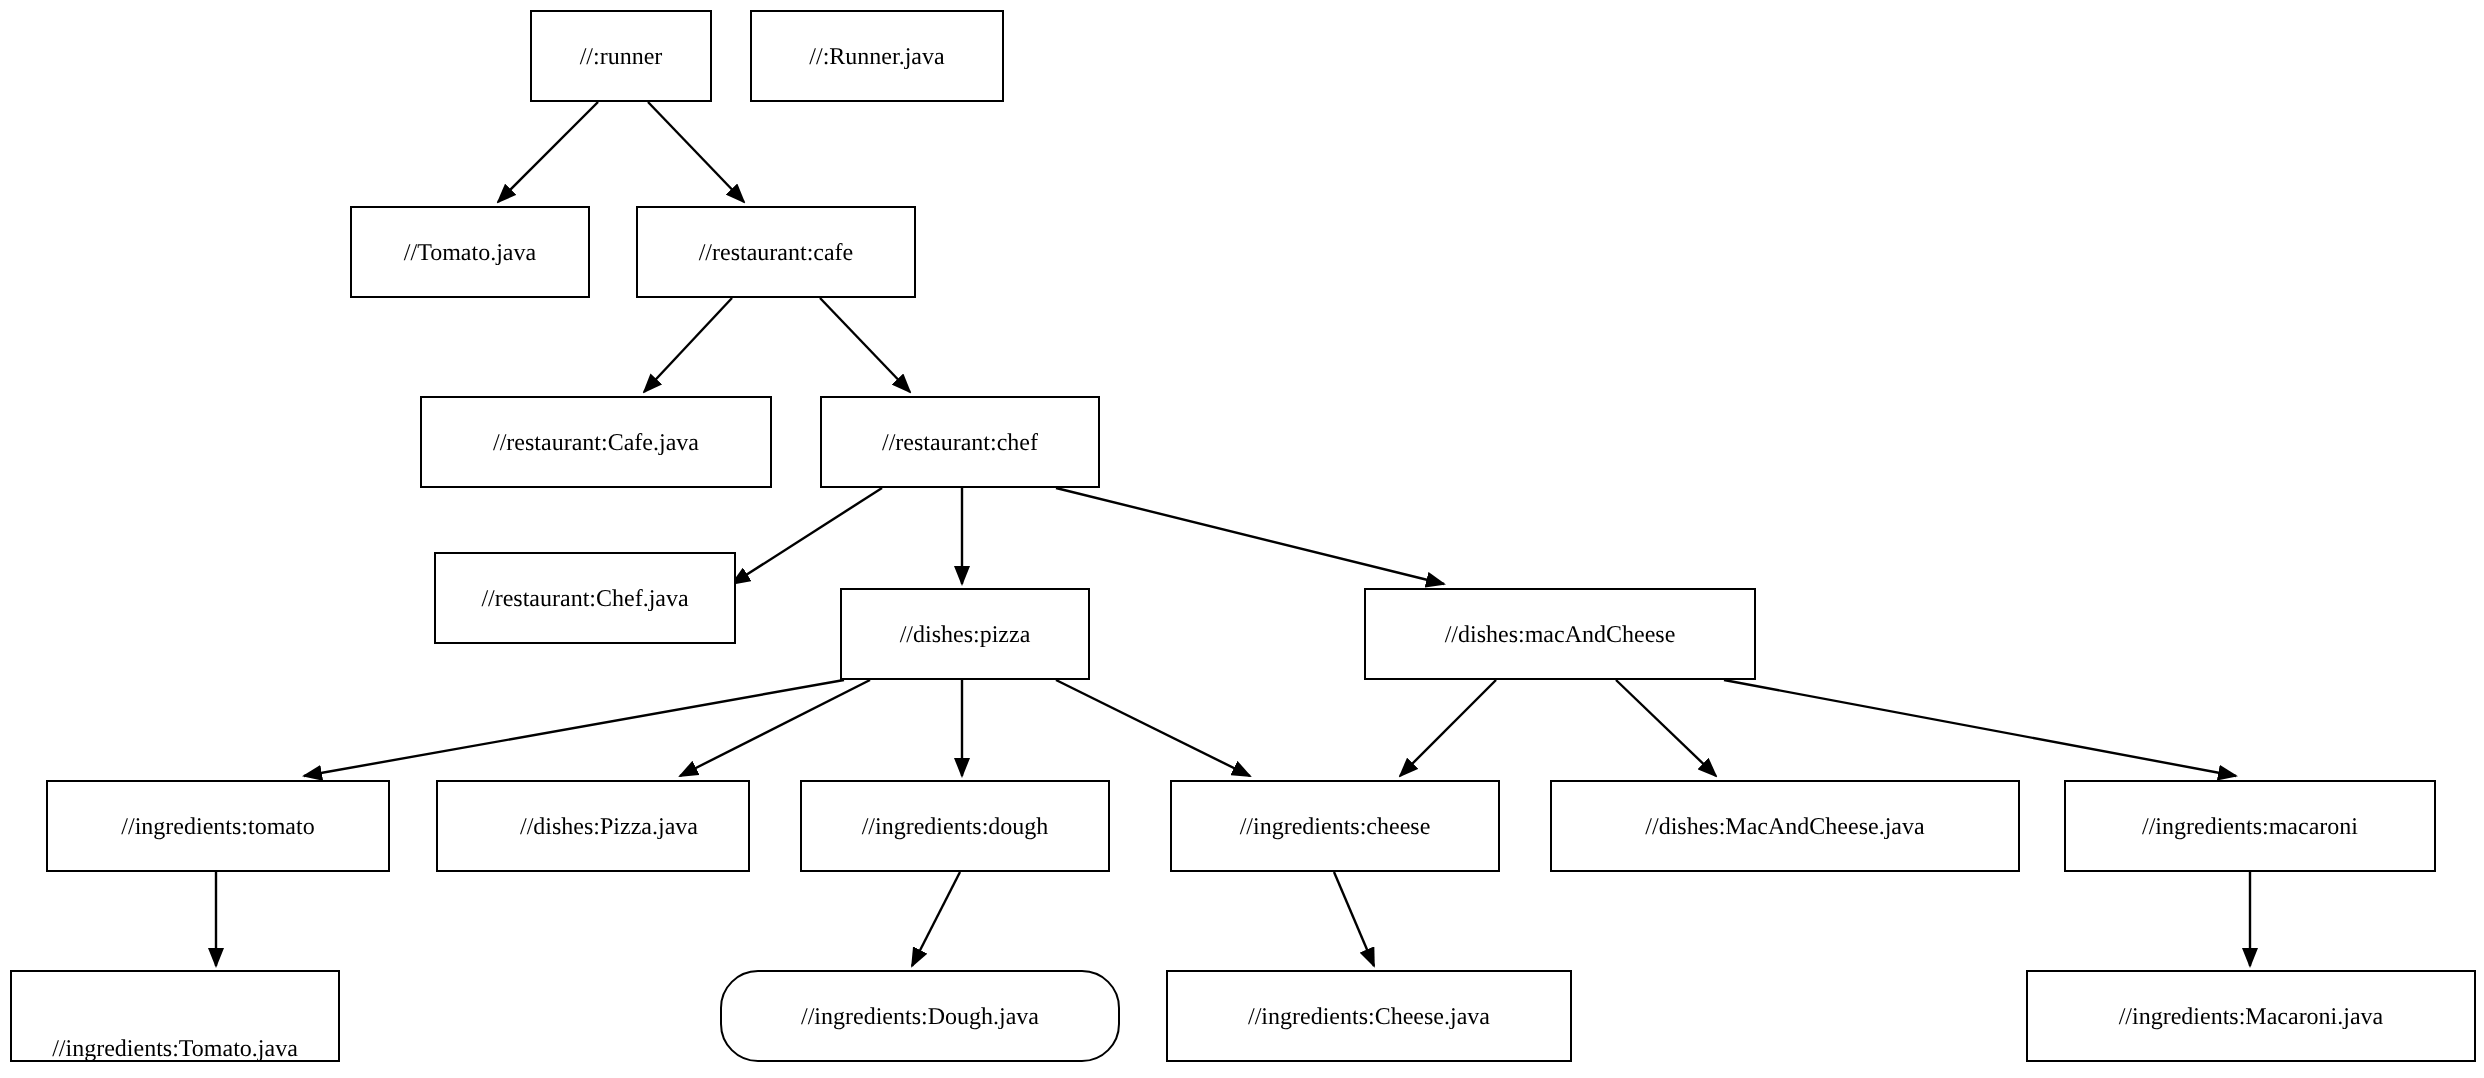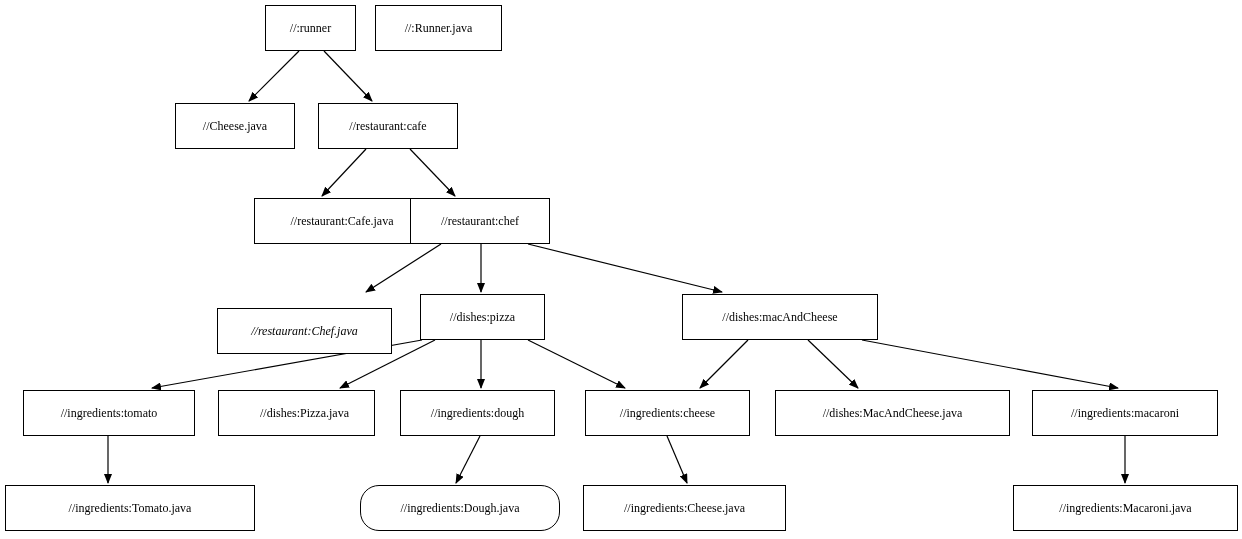--- a/index.html
+++ b/index.html
@@ -75,32 +75,32 @@
   </svg>
 
   <div id="nodes-group">
       <div class="graph-node" style="left: 265px; top: 5px; width: 91px; height: 46px;">
         <span class="node-label">//:runner</span>
       </div>
       <div class="graph-node" style="left: 375px; top: 5px; width: 127px; height: 46px;">
         <span class="node-label">//:Runner.java</span>
       </div>
       <div class="graph-node" style="left: 175px; top: 103px; width: 120px; height: 46px;">
-        <span class="node-label">//Cheese.java</span>
+        <span class="node-label">//Tomato.java</span>
       </div>
       <div class="graph-node" style="left: 318px; top: 103px; width: 140px; height: 46px;">
         <span class="node-label">//restaurant:cafe</span>
       </div>
-      <div class="graph-node" style="left: 210px; top: 198px; width: 176px; height: 46px; margin-left: 44px;">
+      <div class="graph-node" style="left: 210px; top: 198px; width: 176px; height: 46px;">
         <span class="node-label">//restaurant:Cafe.java</span>
       </div>
       <div class="graph-node" style="left: 410px; top: 198px; width: 140px; height: 46px; text-align: center;">
         <span class="node-label">//restaurant:chef</span>
       </div>
-      <div class="graph-node" style="left: 217px; top: 308px; width: 175px; height: 46px; font-style: italic;">
+      <div class="graph-node" style="left: 217px; top: 276px; width: 151px; height: 46px;">
         <span class="node-label">//restaurant:Chef.java</span>
       </div>
       <div class="graph-node" style="left: 420px; top: 294px; width: 125px; height: 46px;">
         <span class="node-label">//dishes:pizza</span>
       </div>
       <div class="graph-node" style="left: 682px; top: 294px; width: 196px; height: 46px;">
         <span class="node-label">//dishes:macAndCheese</span>
       </div>
       <div class="graph-node" style="left: 23px; top: 390px; width: 172px; height: 46px;">
         <span class="node-label">//ingredients:tomato</span>
@@ -113,21 +113,21 @@
       </div>
       <div class="graph-node" style="left: 585px; top: 390px; width: 165px; height: 46px;">
         <span class="node-label">//ingredients:cheese</span>
       </div>
       <div class="graph-node" style="left: 775px; top: 390px; width: 235px; height: 46px;">
         <span class="node-label">//dishes:MacAndCheese.java</span>
       </div>
       <div class="graph-node" style="left: 1032px; top: 390px; width: 186px; height: 46px;">
         <span class="node-label">//ingredients:macaroni</span>
       </div>
-      <div class="graph-node" style="left: 5px; top: 485px; width: 250px; height: 46px;">
+      <div class="graph-node" style="left: 5px; top: 485px; width: 165px; height: 46px; align-items: flex-end;">
         <span class="node-label">//ingredients:Tomato.java</span>
       </div>
       <div class="graph-node" style="left: 360px; top: 485px; width: 200px; height: 46px; border-radius: 19px;">
         <span class="node-label">//ingredients:Dough.java</span>
       </div>
       <div class="graph-node" style="left: 583px; top: 485px; width: 203px; height: 46px;">
         <span class="node-label">//ingredients:Cheese.java</span>
       </div>
       <div class="graph-node" style="left: 1013px; top: 485px; width: 225px; height: 46px;">
         <span class="node-label">//ingredients:Macaroni.java</span>

